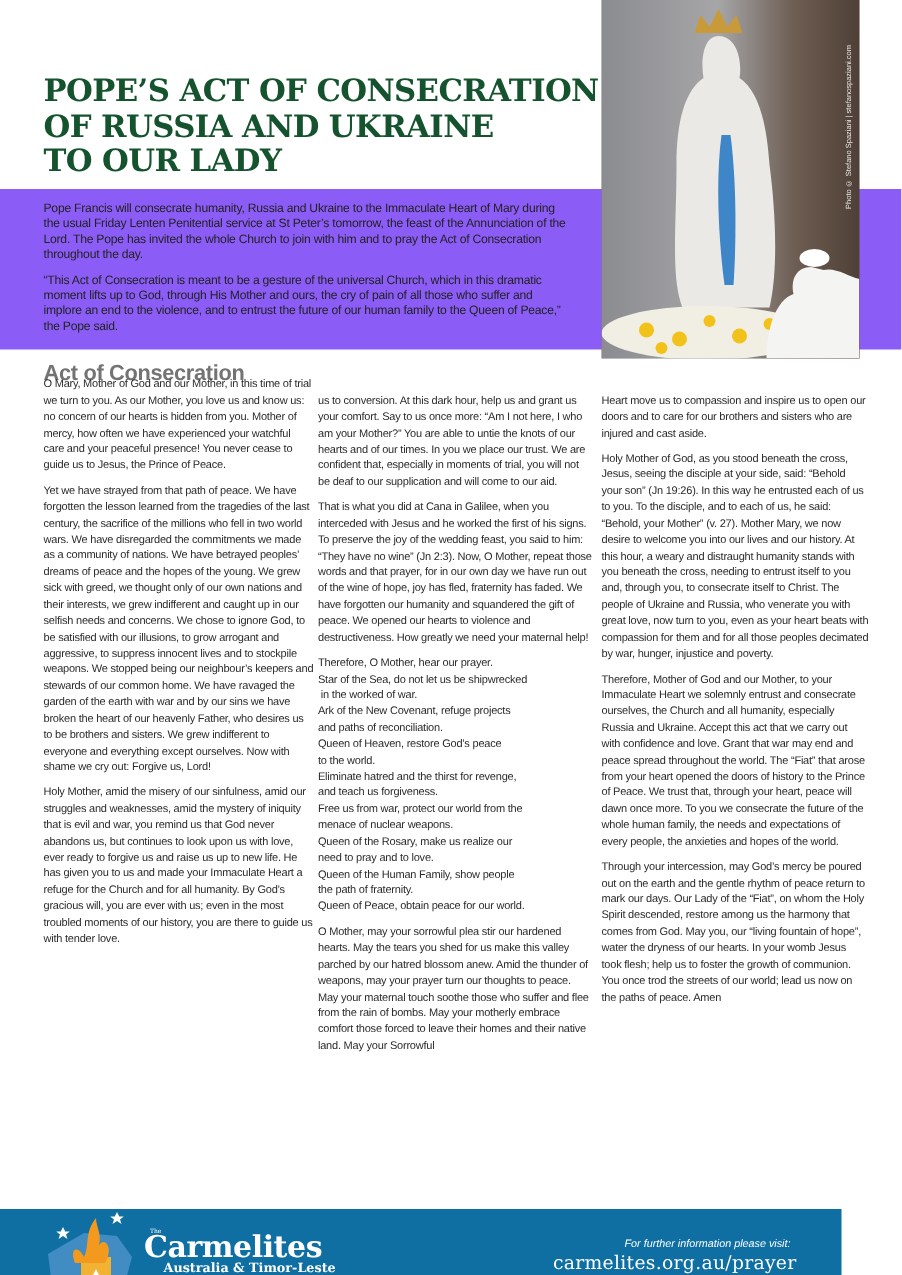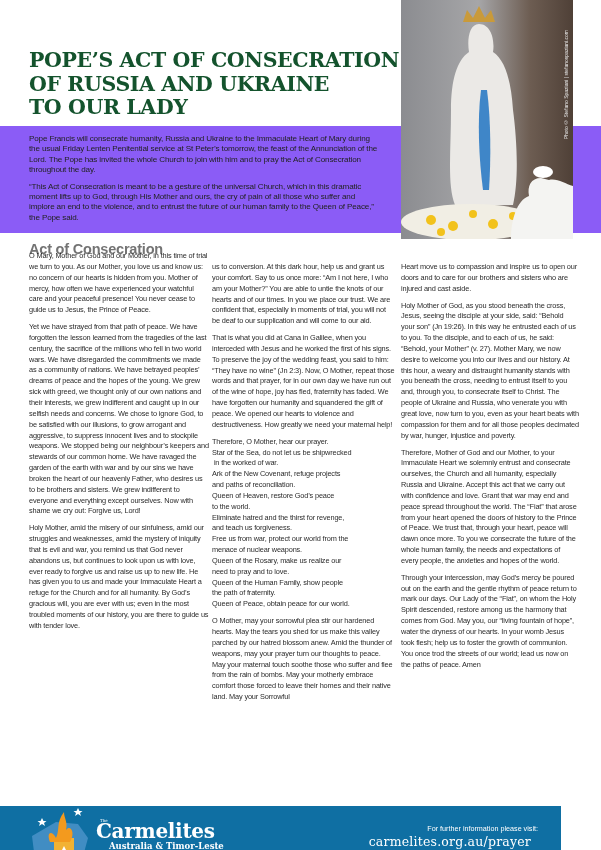--- a/index.html
+++ b/index.html
@@ -46,21 +46,21 @@
   .footer {
     position: absolute; left: 0; top: 770px; width: 561px; height: 80px; background: #0f6fa3; margin-top: 36px;
   }
   .logo { position: absolute; left: 26px; top: 2px; width: 70px; height: 66px; }
   .brand { position: absolute; left: 96px; top: 14px; color: #ffffff; font-family: "DejaVu Serif", serif; }
   .brand-the { position: absolute; left: 4px; top: -2px; font-size: 4px; }
   .brand-name { font-size: 20px; font-weight: bold; letter-spacing: -0.3px; line-height: 22px; }
   .brand-sub { position: absolute; left: 13px; top: 21px; font-size: 8.5px; font-weight: bold; white-space: nowrap; }
   .brand-tag { position: absolute; left: 23px; top: 33px; font-family: "Liberation Sans", sans-serif; font-size: 3.8px; white-space: nowrap; letter-spacing: 0.2px; }
 
-  .info-text { position: absolute; right: 23px; top: 18px; color: #fff; font-size: 7.2px; }
+  .info-text { position: absolute; right: 34px; top: 18px; color: #fff; font-size: 7.2px; font-style: italic; }
   .info-url { position: absolute; right: 30px; top: 28px; color: #fff; font-family: "DejaVu Serif", serif; font-size: 12.5px; letter-spacing: 0.2px; text-align: right; }
   .social { position: absolute; right: 30px; top: 51px; display: flex; align-items: center; gap: 3px; color: #fff; }
   .social .ic { width: 10px; height: 10px; border-radius: 50%; display: flex; align-items: center; justify-content: center; font-size: 7px; font-weight: bold; }
   .ic-fb { background: #2f7fd1; color: #fff; }
   .ic-tw { background: #4fa9e6; color: #fff; }
   .ic-tb { background: #ffffff; color: #0f3f66; }
   .ic-ig { border: 1px solid #fff; border-radius: 3px !important; background: transparent; }
   .handle { font-size: 5.8px; margin-left: 2px; }
 </style>
 </head>

